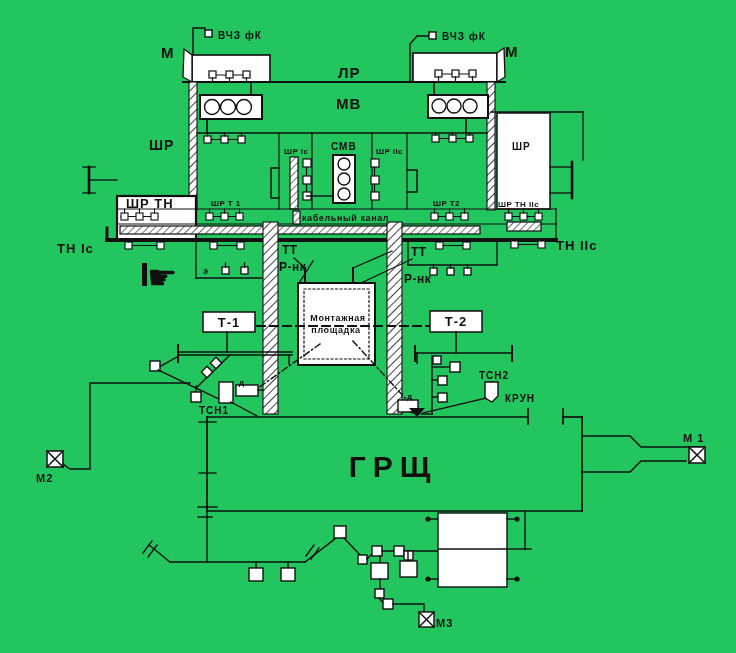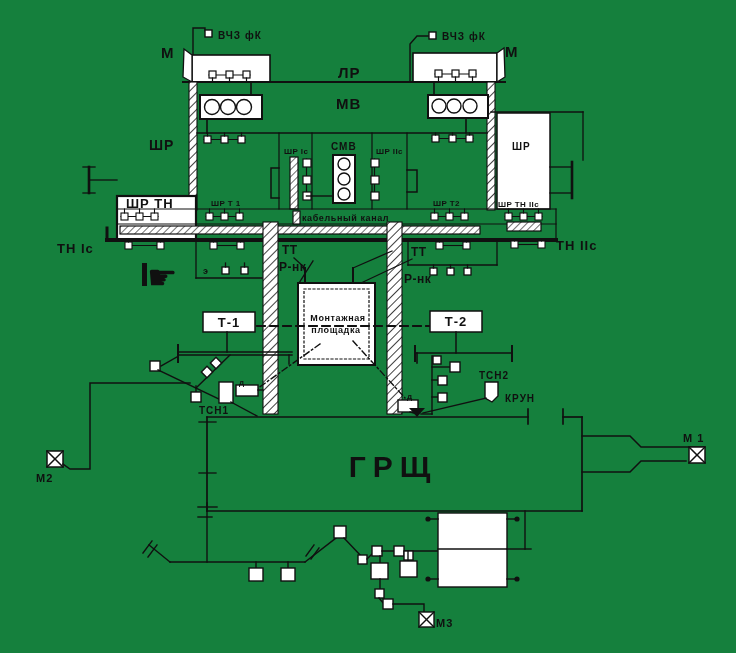--- a/index.html
+++ b/index.html
@@ -1,16 +1,16 @@
 <!DOCTYPE html>
 <html><head>
 <meta charset="utf-8">
 <style>
   html,body{margin:0;padding:0;background:#ffffff;}
-  .stage{position:relative;width:736px;height:653px;background:#15803d;overflow:hidden;
+  .stage{position:relative;width:736px;height:653px;background:#22c55e;overflow:hidden;
          font-family:"Liberation Sans", sans-serif;}
   svg text{font-family:"Liberation Sans", sans-serif;fill:#101010;font-weight:bold;}
   .t15{font-size:15px;letter-spacing:1px;}
   .t14{font-size:14px;letter-spacing:1px;}
   .t13{font-size:13px;letter-spacing:1px;}
   .t12{font-size:12px;letter-spacing:.5px;}
   .t11{font-size:11px;letter-spacing:1px;}
   .t10{font-size:10px;letter-spacing:1px;}
   .t9{font-size:9px;letter-spacing:.6px;}
   .t8{font-size:8px;letter-spacing:.4px;}

